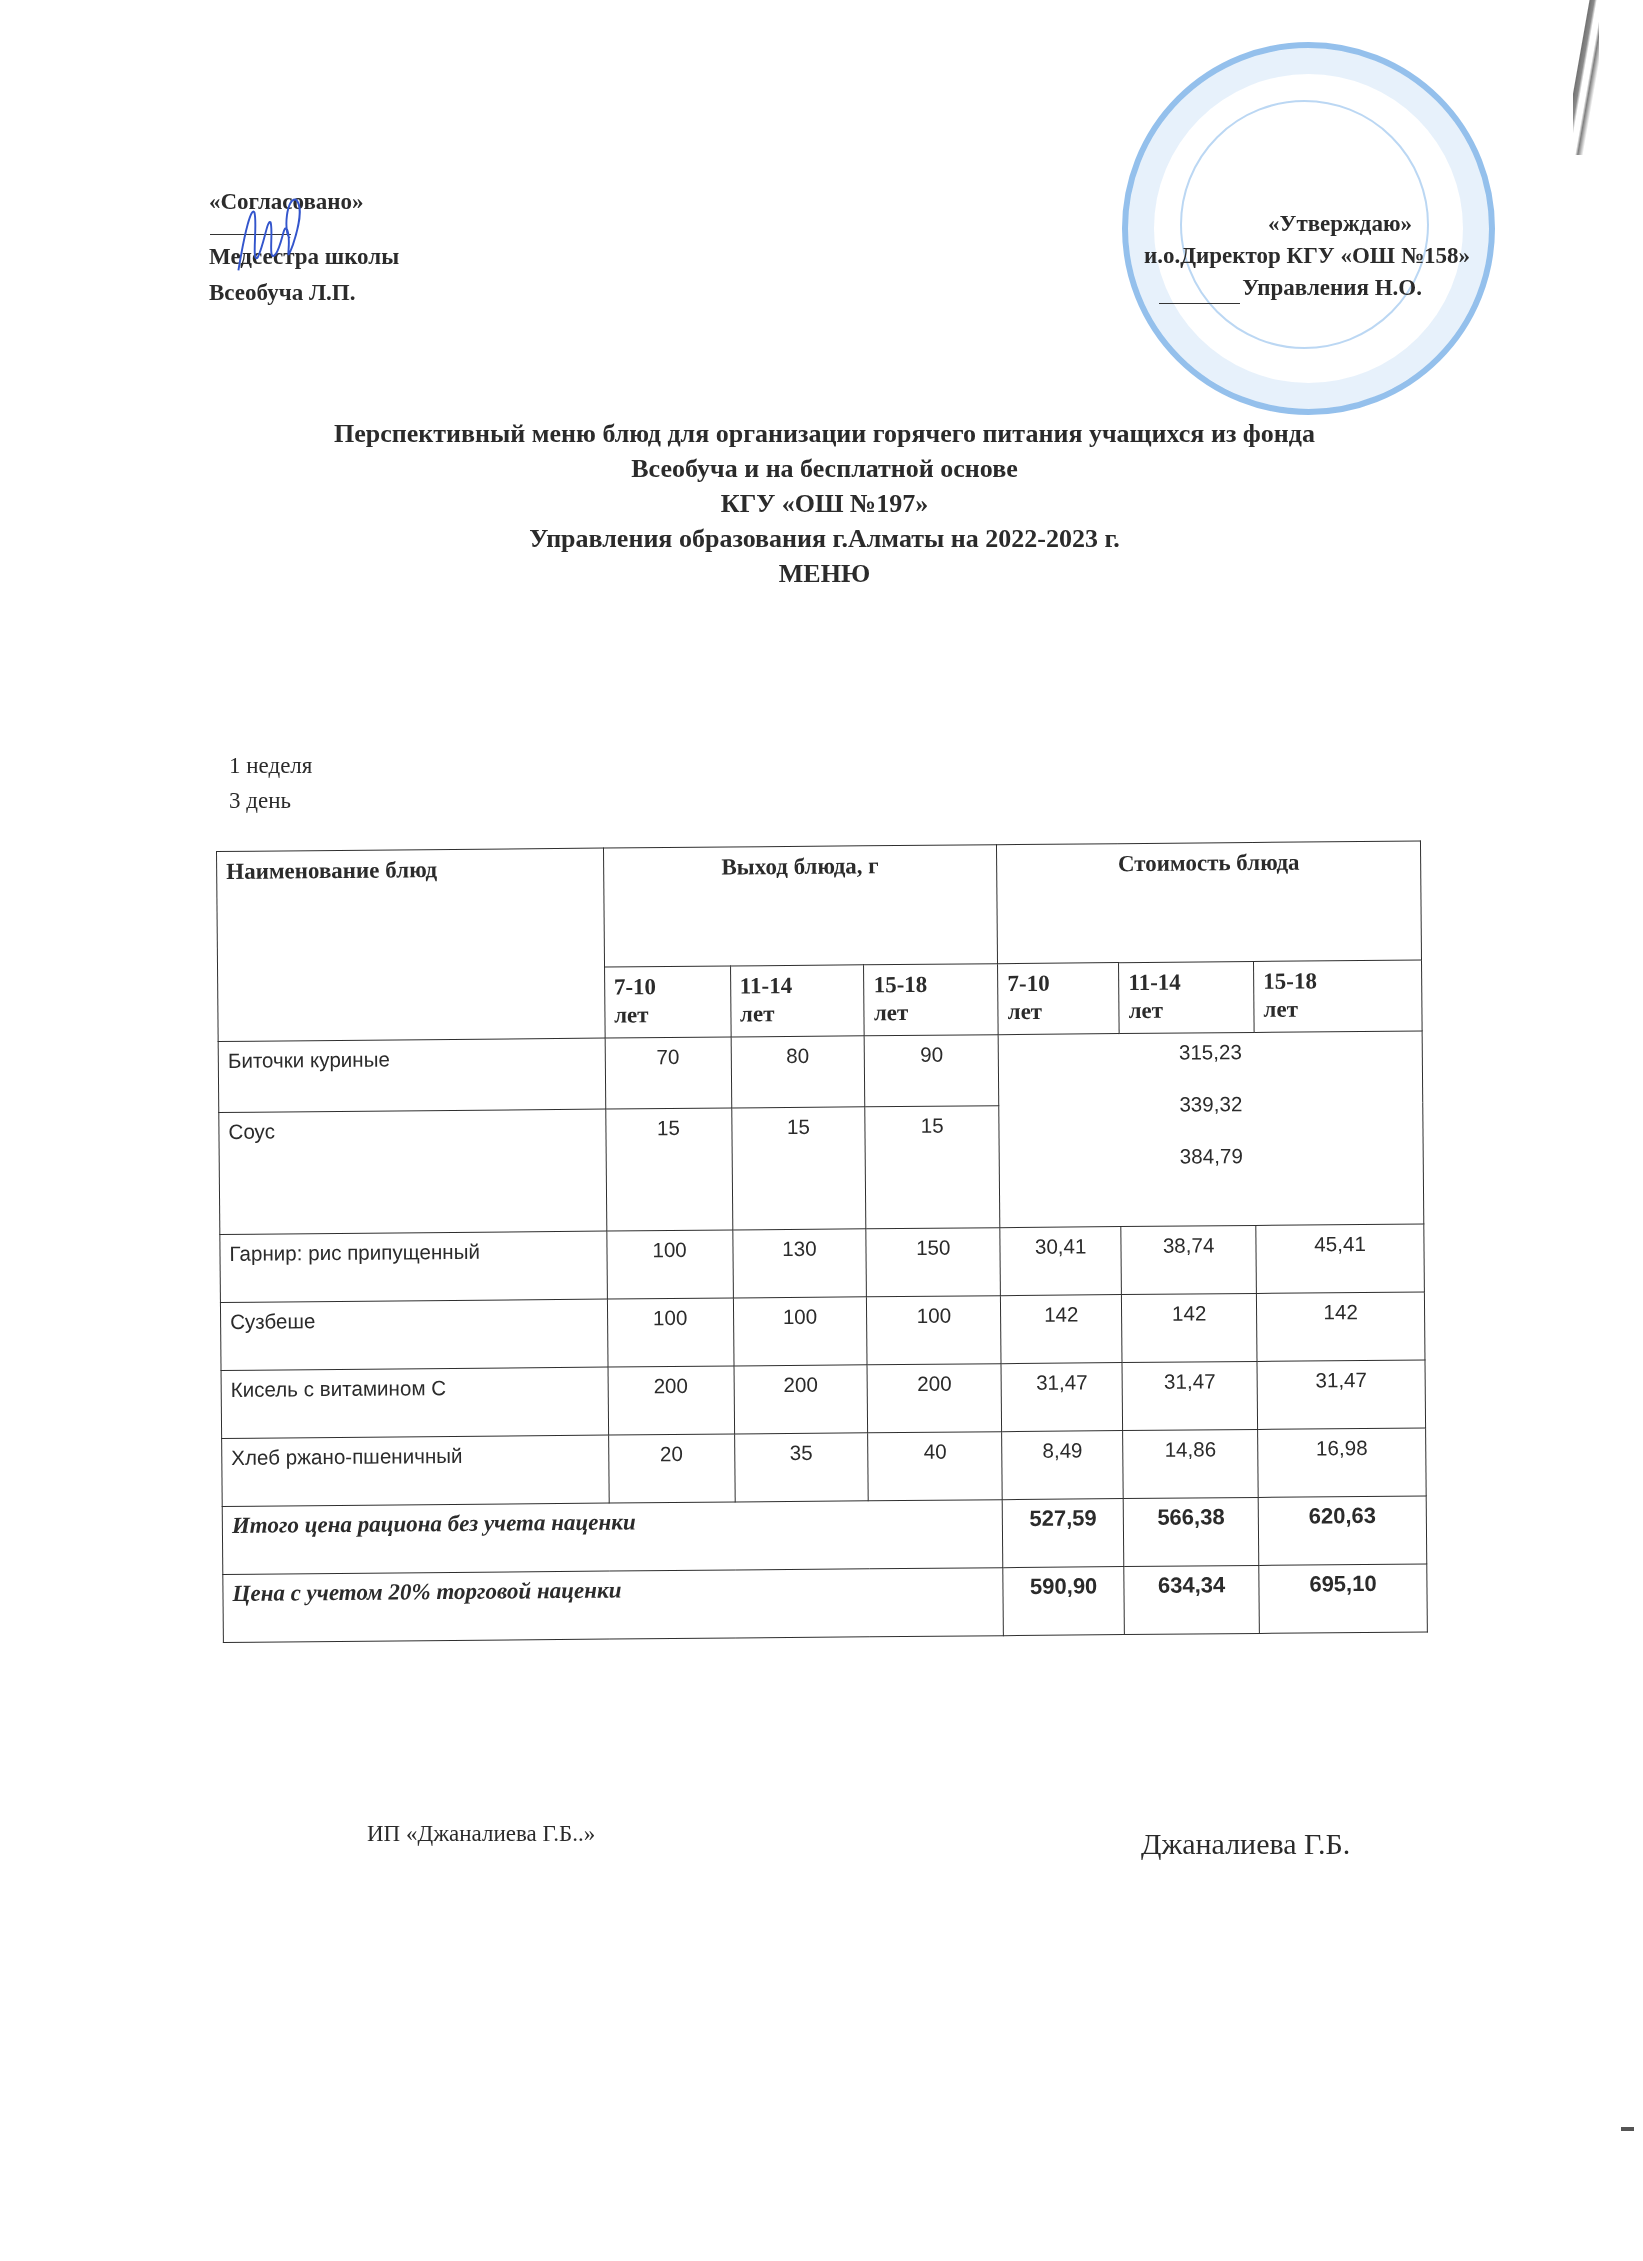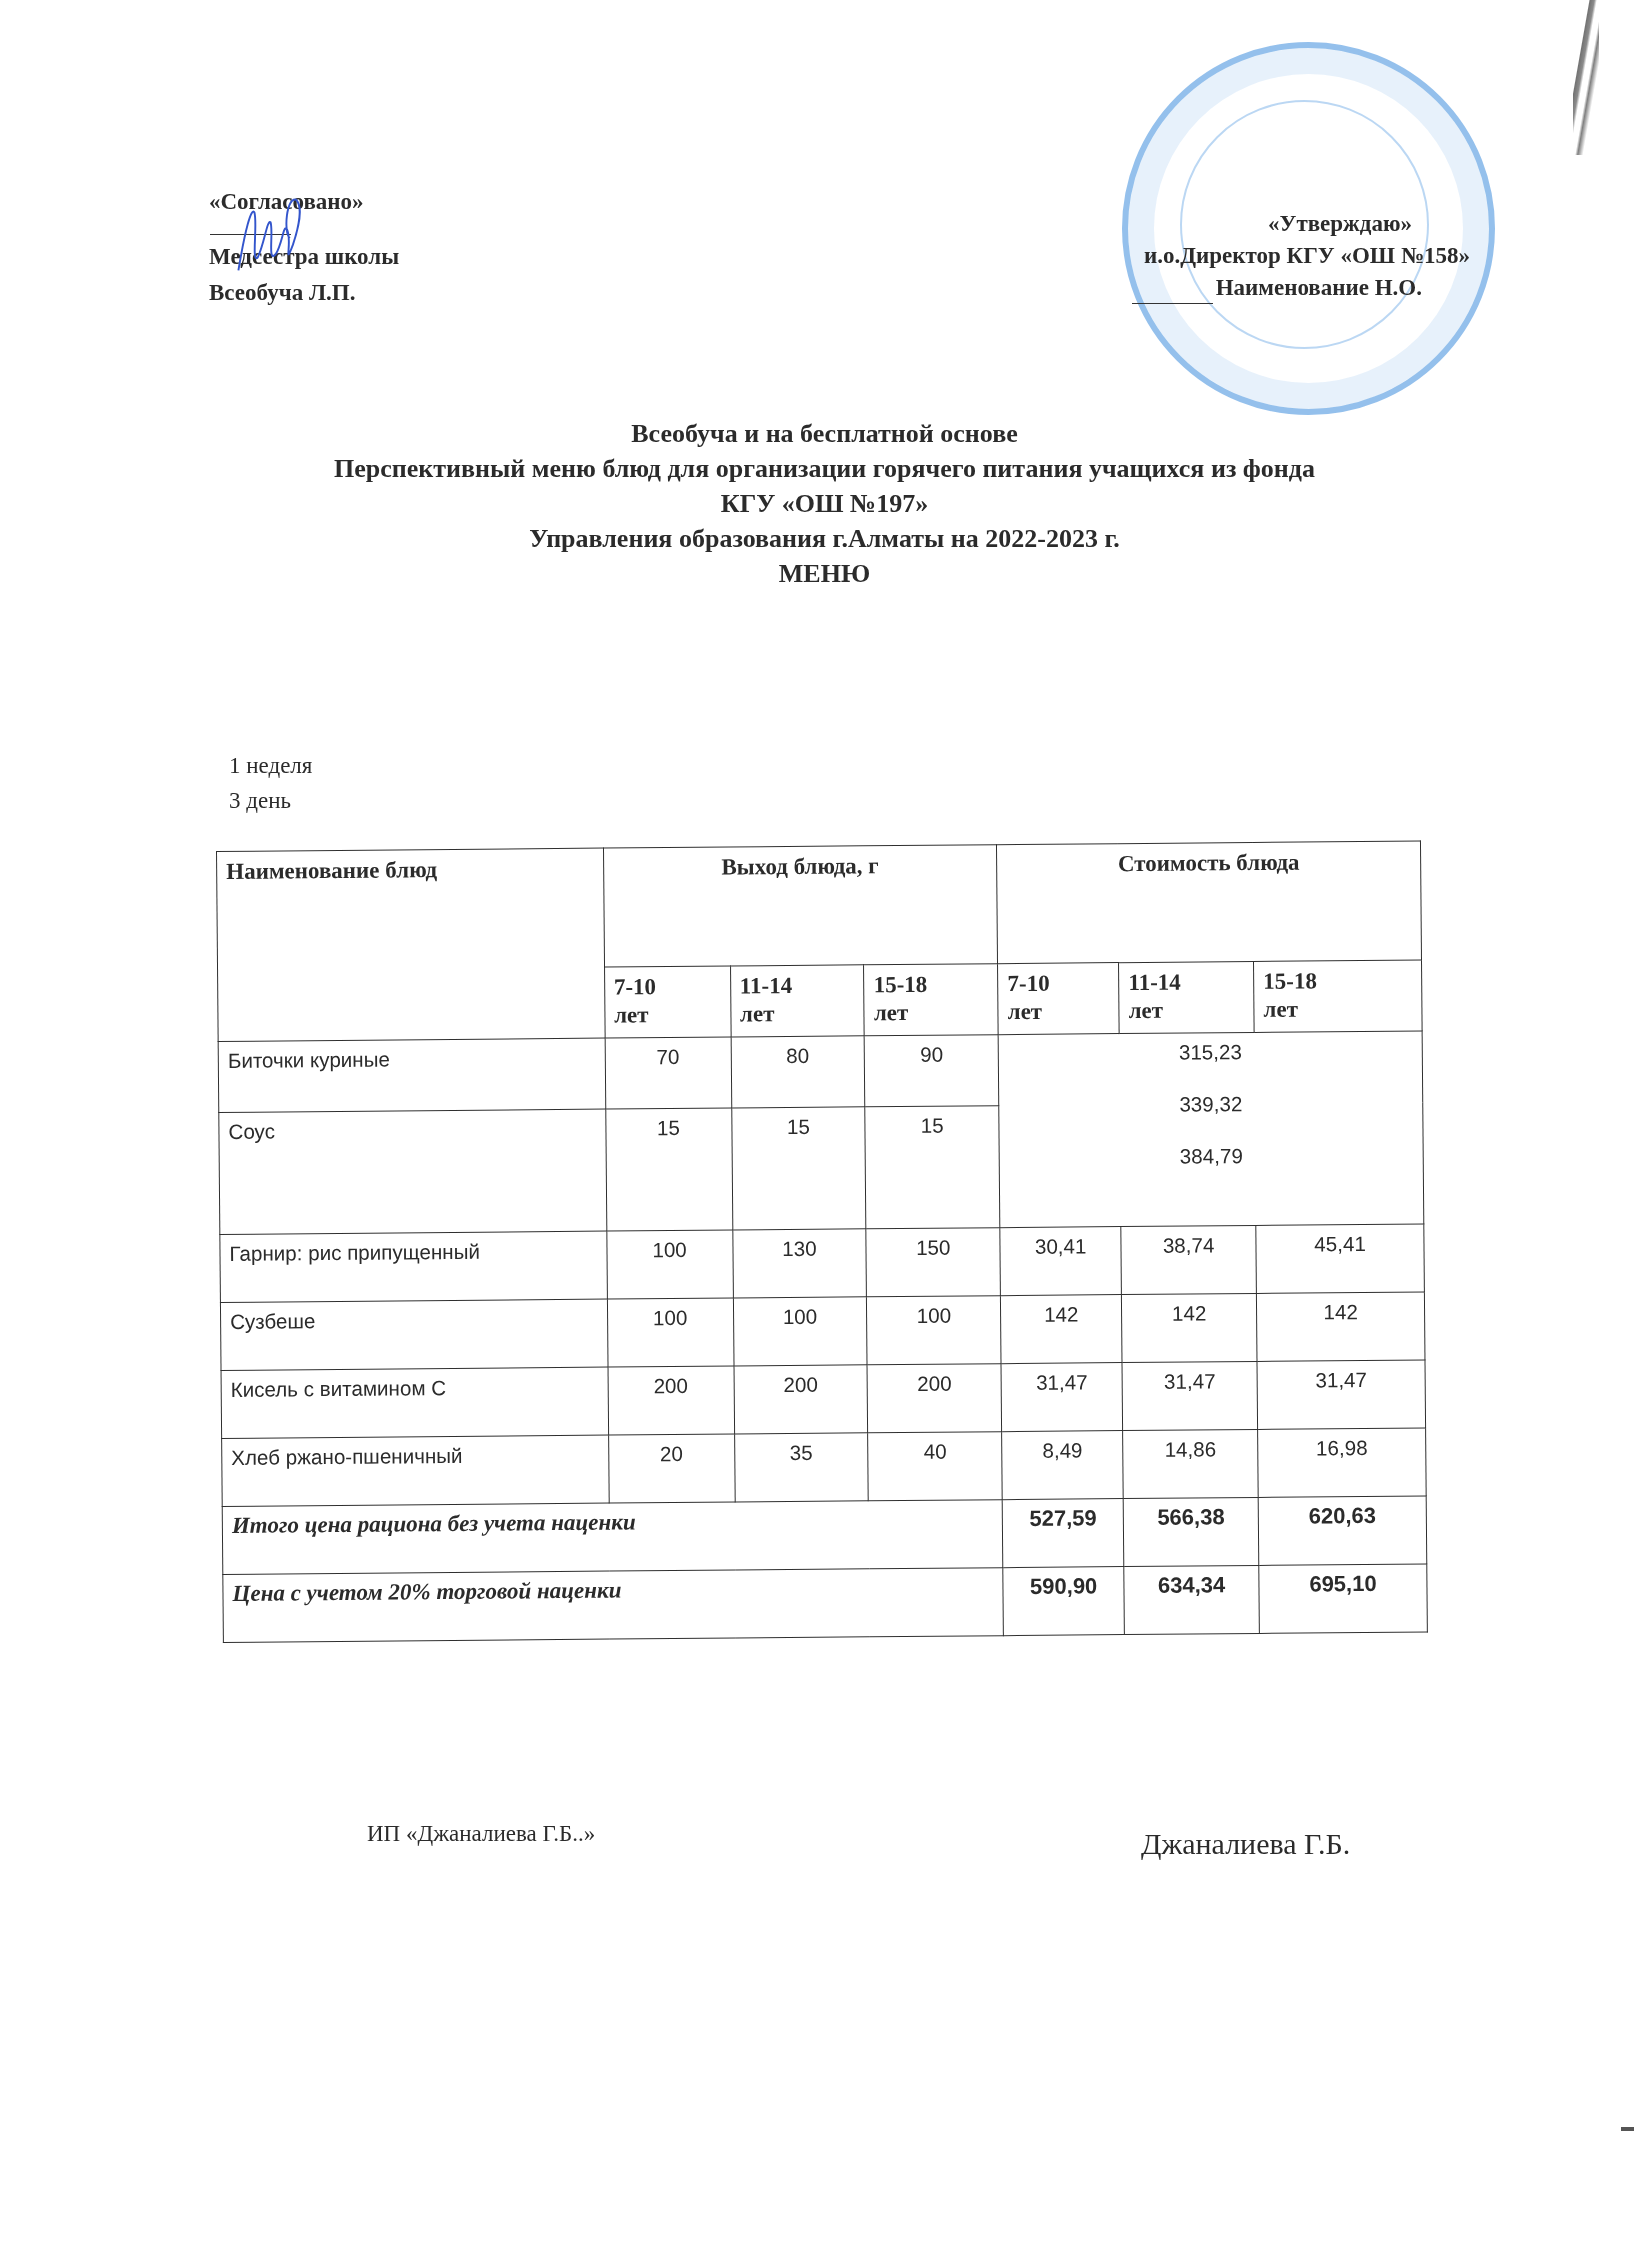--- a/index.html
+++ b/index.html
@@ -77,27 +77,27 @@
 </div>
 <svg class="abs signature" viewBox="0 0 120 130">
   <path d="M10 120 C20 60 30 20 35 30 C40 50 30 110 40 100 C50 80 55 40 60 45 C65 60 55 110 68 95 C78 80 80 50 85 55 C95 70 80 120 95 80 C105 50 110 20 100 10 C85 5 80 60 90 70" fill="none" stroke="#3355cc" stroke-width="3"></path>
 </svg>
 
 <div class="abs approve-right serif-b">
   <div class="line1">«Утверждаю»</div>
   <div>и.о.Директор КГУ «ОШ №158»</div>
   <div class="line3">
     <span class="sigline"></span>
-    <span>Наименование Н.О.</span>
+    <span>Управления Н.О.</span>
   </div>
 </div>
 
 <div class="abs title">
+  <div>Перспективный меню блюд для организации горячего питания учащихся из фонда</div>
   <div>Всеобуча и на бесплатной  основе</div>
-  <div>Перспективный меню блюд для организации горячего питания учащихся из фонда</div>
   <div>КГУ «ОШ №197»</div>
   <div>Управления образования г.Алматы на 2022-2023 г.</div>
   <div>МЕНЮ</div>
 </div>
 
 <div class="abs week">
   <div>1 неделя</div>
   <div>3 день</div>
 </div>
 

